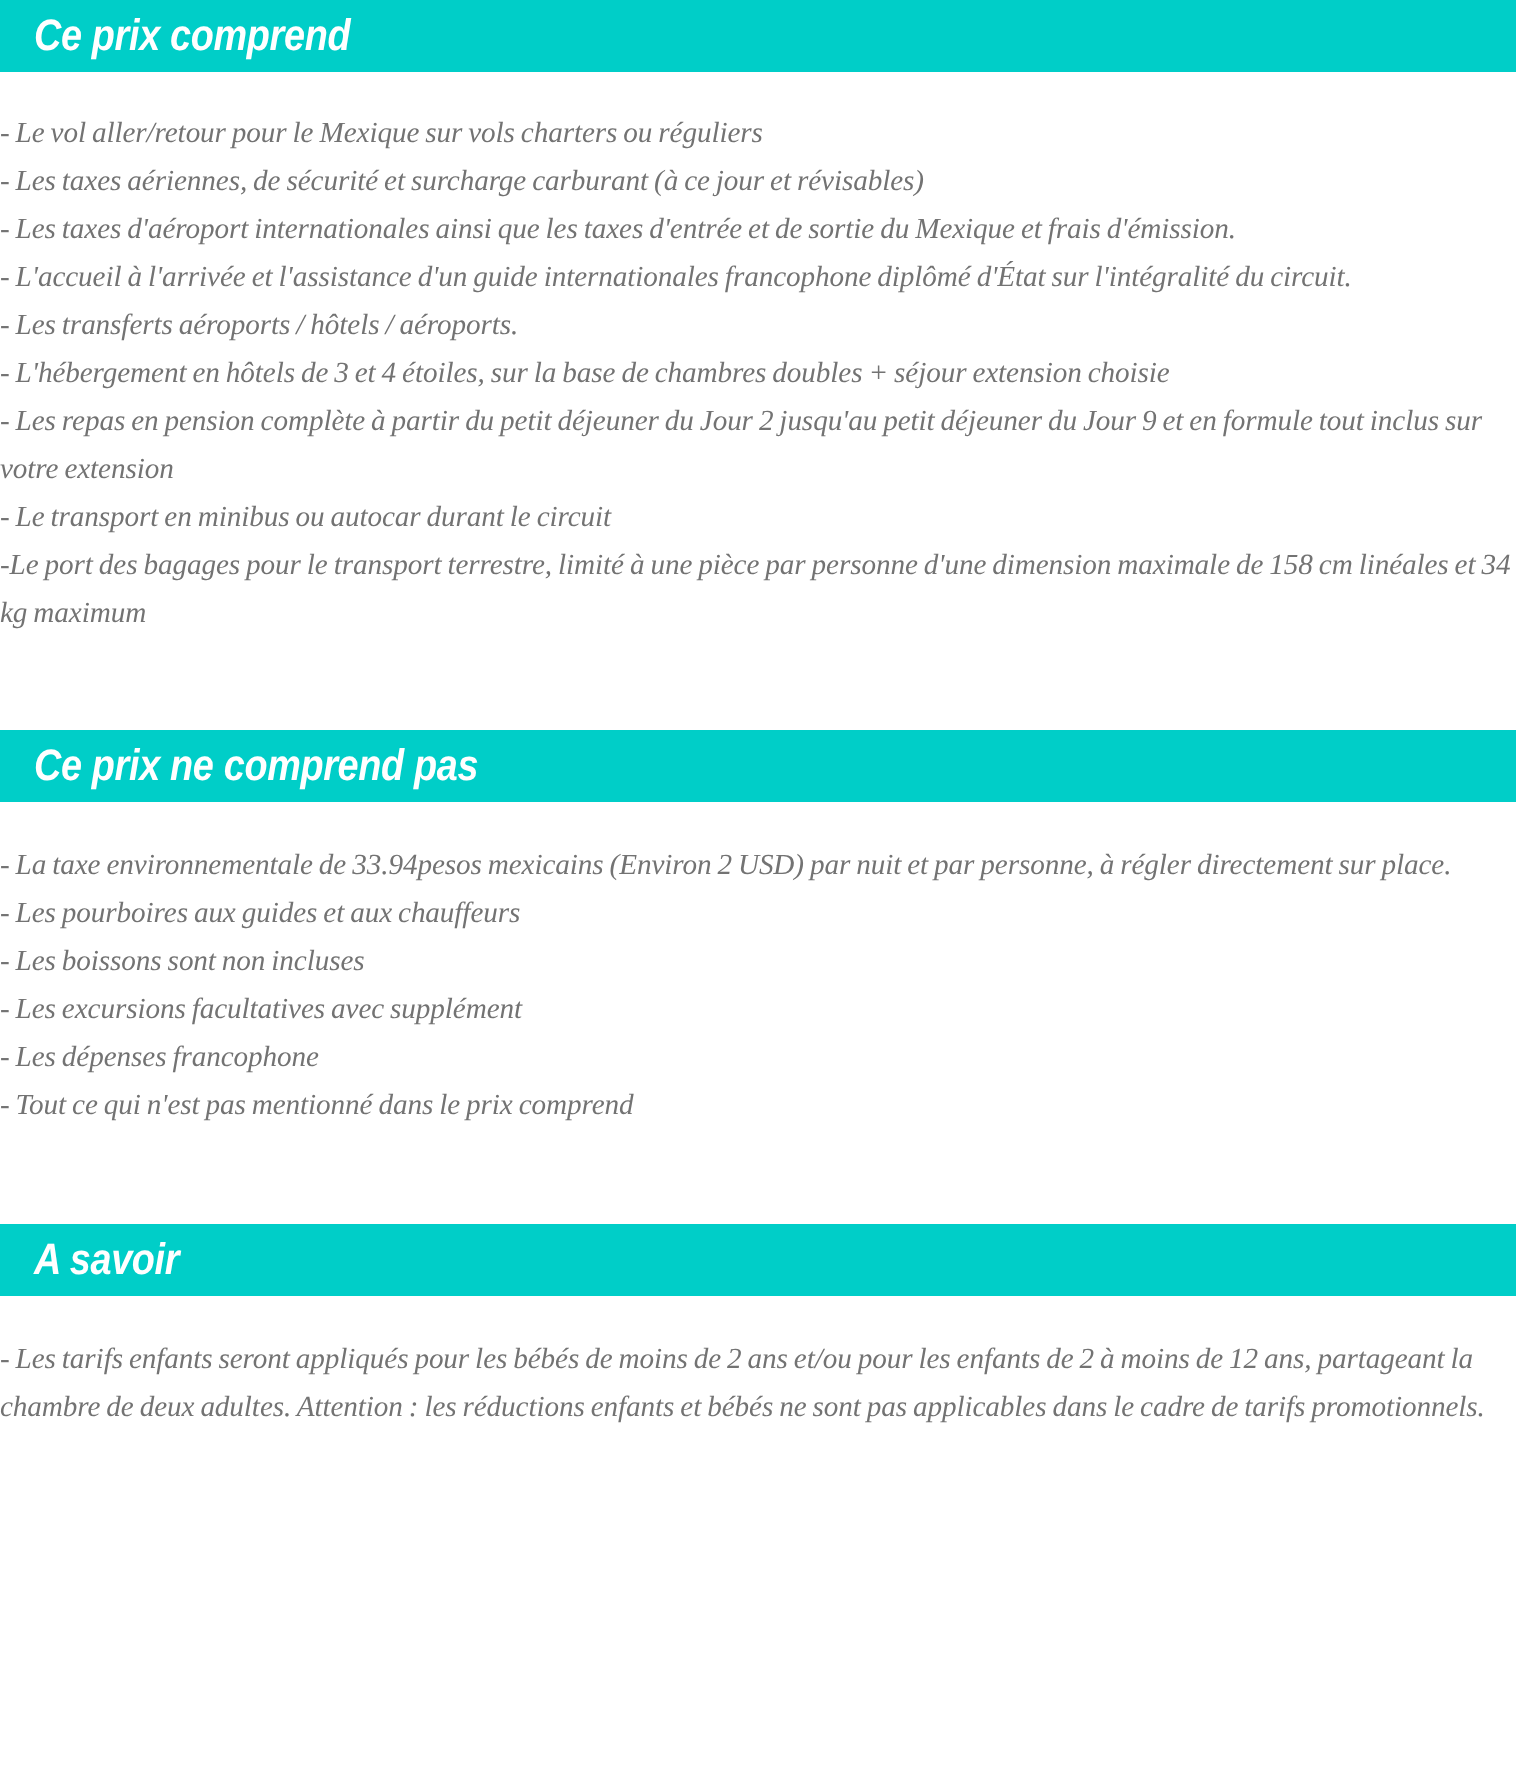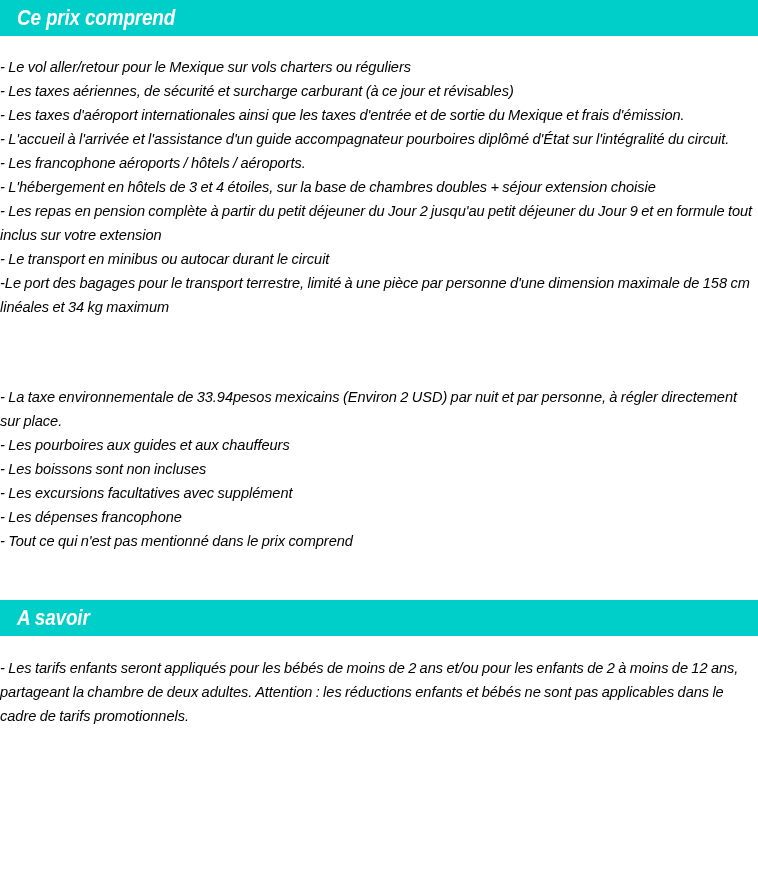--- a/index.html
+++ b/index.html
@@ -44,30 +44,30 @@
     transform-origin: left center;
     font-family: "Liberation Sans", "DejaVu Sans", sans-serif;
   }
 
   
   .section-body {
     padding: 0 2px 0 0;
     box-sizing: border-box;
   }
   .line {
-    color: #000000;
+    color: #737373;
     font-style: italic;
     font-size: 14.6px;
     line-height: 24px;
     letter-spacing: -0.05px;
     word-spacing: -0.6px;
     text-align: left;
     margin: 0;
     padding: 0;
-    font-family: Liberation Sans, sans-serif;
+    font-family: Liberation Serif, serif;
   }
 
   
   .gap-1 { height: 19px; }
   .gap-2 { height: 46px; }
   .gap-3 { height: 20px; }
   .gap-4 { height: 47px; }
   .gap-5 { height: 20px; }
 </style>
 </head>
@@ -76,30 +76,33 @@
 <div class="page">
 
   <div class="section-bar">
     <span class="section-title">Ce prix comprend</span>
   </div>
   <div class="gap-1"></div>
   <div class="section-body">
     <p class="line">- Le vol aller/retour pour le Mexique sur vols charters ou réguliers</p>
     <p class="line">- Les taxes aériennes, de sécurité et surcharge carburant (à ce jour et révisables)</p>
     <p class="line">- Les taxes d'aéroport internationales ainsi que les taxes d'entrée et de sortie du Mexique et frais d'émission.</p>
-    <p class="line">- L'accueil à l'arrivée et l'assistance d'un guide accompagnateur pourboires diplômé d'État sur l'intégralité du circuit.</p>
-    <p class="line">- Les francophone aéroports / hôtels / aéroports.</p>
+    <p class="line">- L'accueil à l'arrivée et l'assistance d'un guide internationales francophone diplômé d'État sur l'intégralité du circuit.</p>
+    <p class="line">- Les transferts aéroports / hôtels / aéroports.</p>
     <p class="line">- L'hébergement en hôtels de 3 et 4 étoiles, sur la base de chambres doubles + séjour extension choisie</p>
     <p class="line">- Les repas en pension complète à partir du petit déjeuner du Jour 2 jusqu'au petit déjeuner du Jour 9 et en formule tout inclus sur votre extension</p>
     <p class="line">- Le transport en minibus ou autocar durant le circuit</p>
     <p class="line">-Le port des bagages pour le transport terrestre, limité à une pièce par personne d'une dimension maximale de 158 cm linéales et 34 kg maximum</p>
   </div>
 
   <div class="gap-2"></div>
 
+  <div class="section-bar">
+    <span class="section-title">Ce prix ne comprend pas</span>
+  </div>
   <div class="gap-3"></div>
   <div class="section-body">
     <p class="line">- La taxe environnementale de 33.94pesos mexicains (Environ 2 USD) par nuit et par personne, à régler directement sur place.</p>
     <p class="line">- Les pourboires aux guides et aux chauffeurs</p>
     <p class="line">- Les boissons sont non incluses</p>
     <p class="line">- Les excursions facultatives avec supplément</p>
     <p class="line">- Les dépenses francophone</p>
     <p class="line">- Tout ce qui n'est pas mentionné dans le prix comprend</p>
   </div>
 

